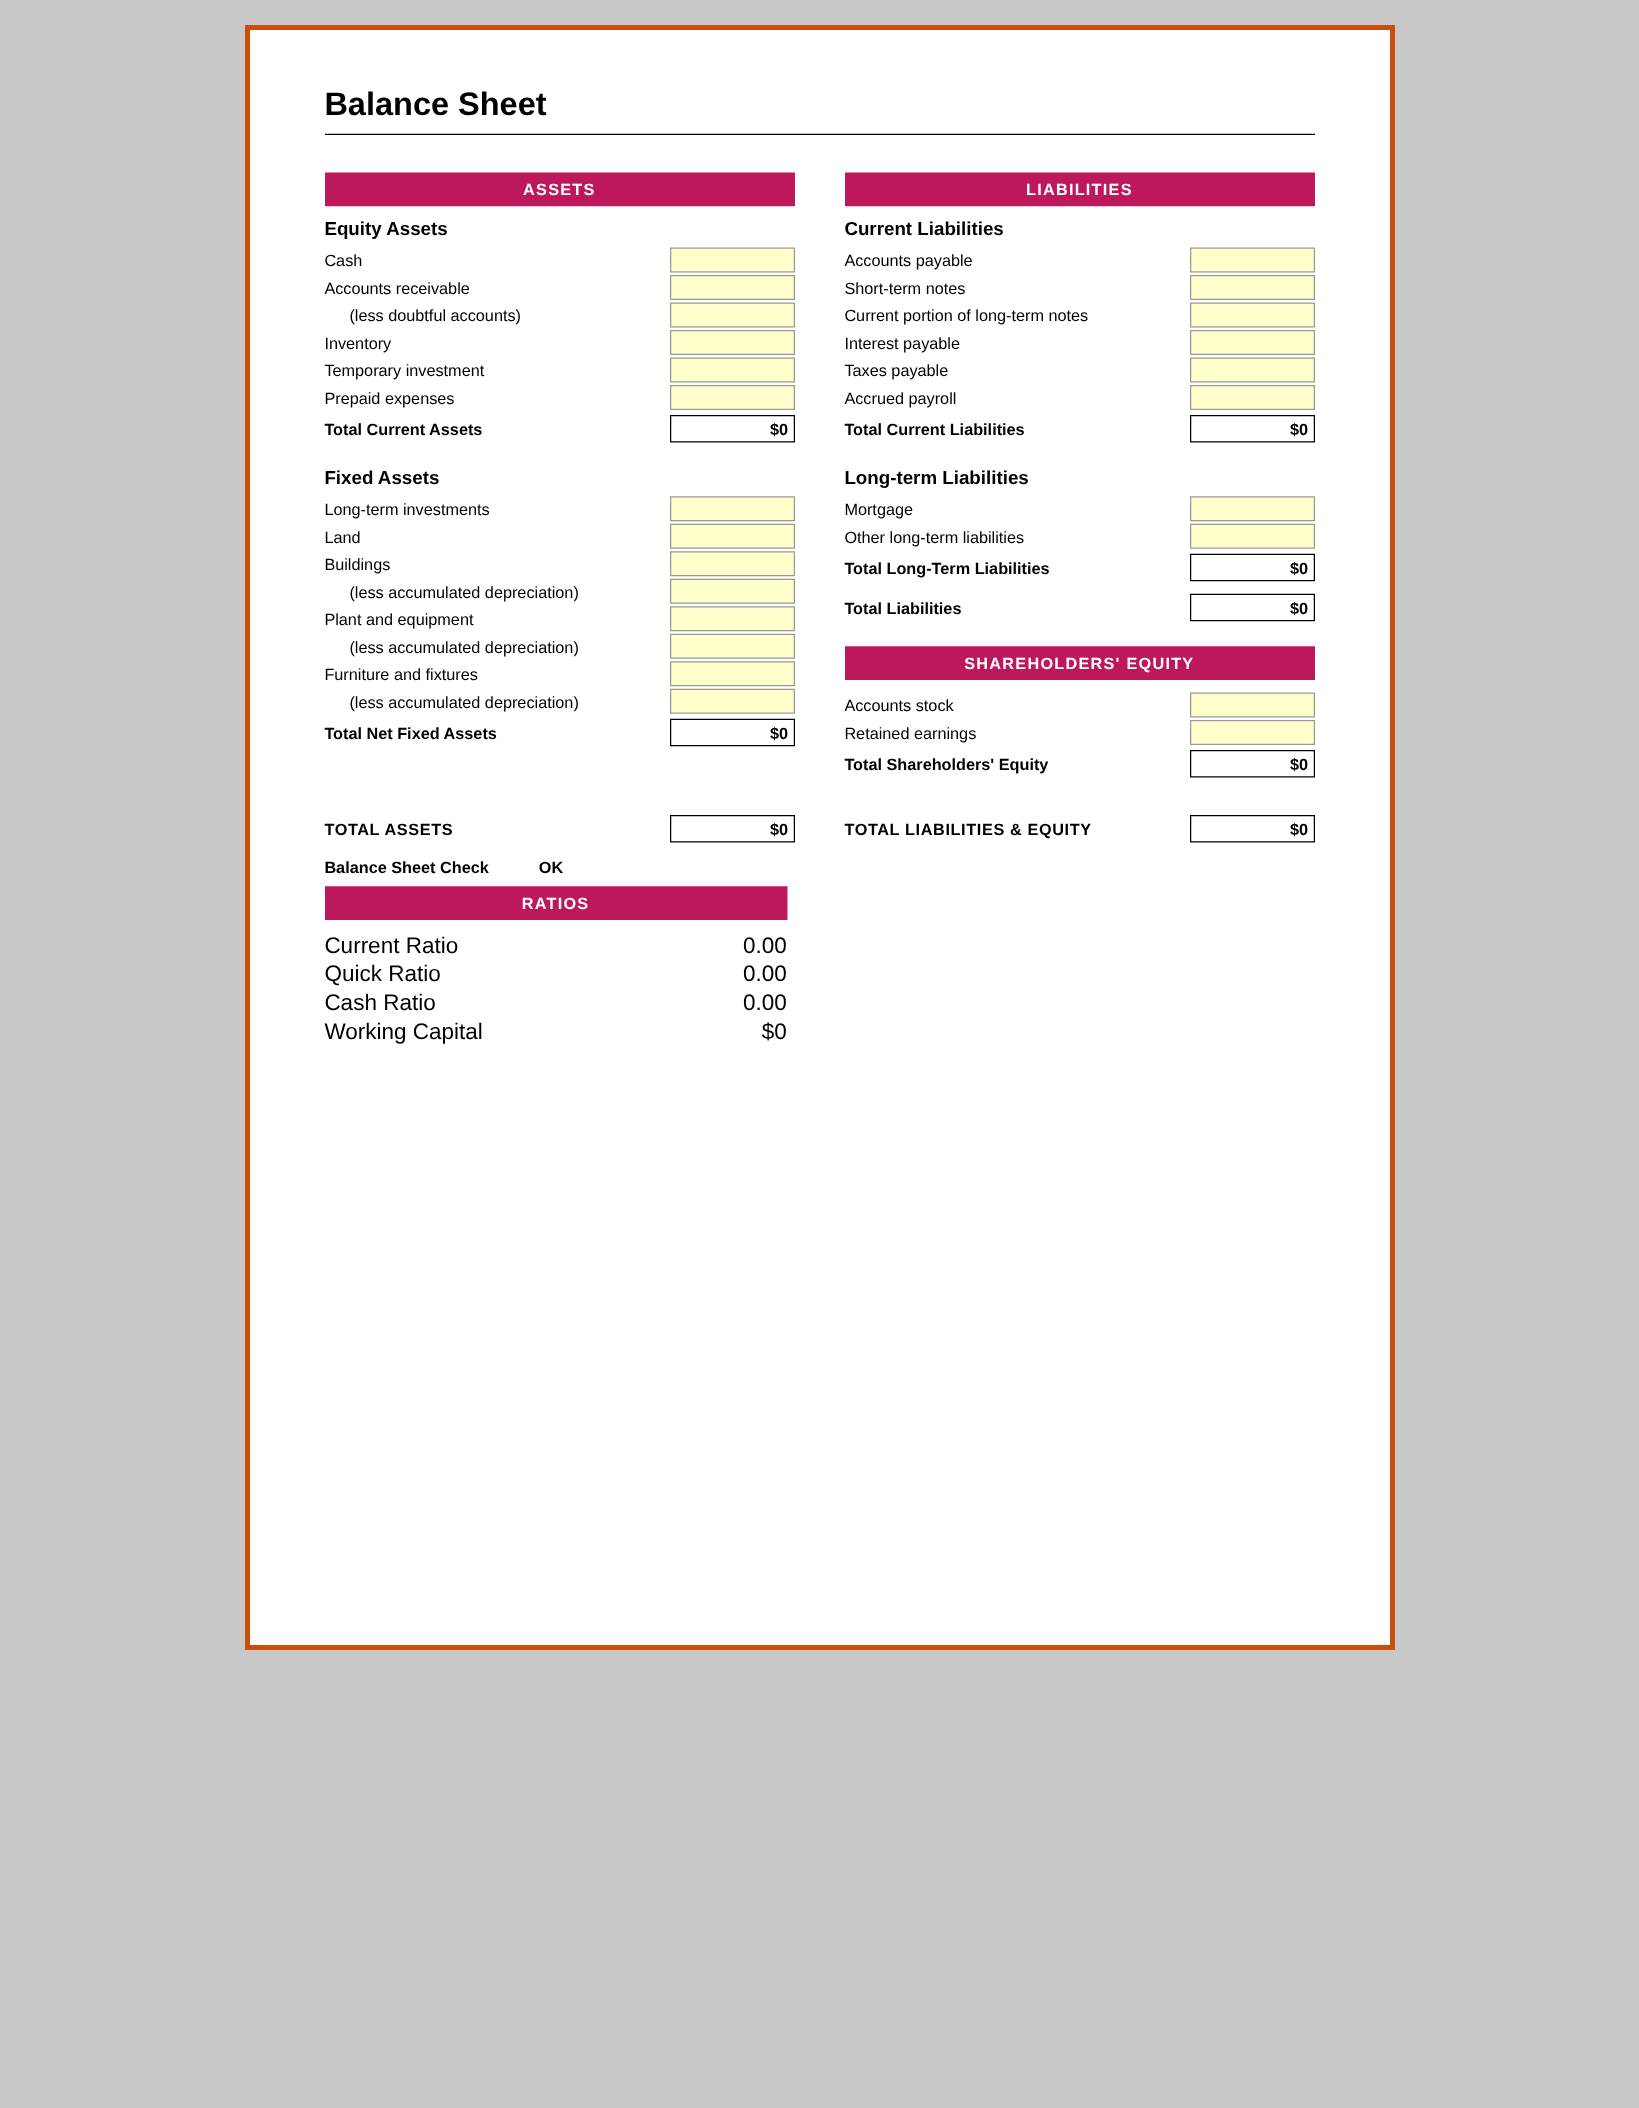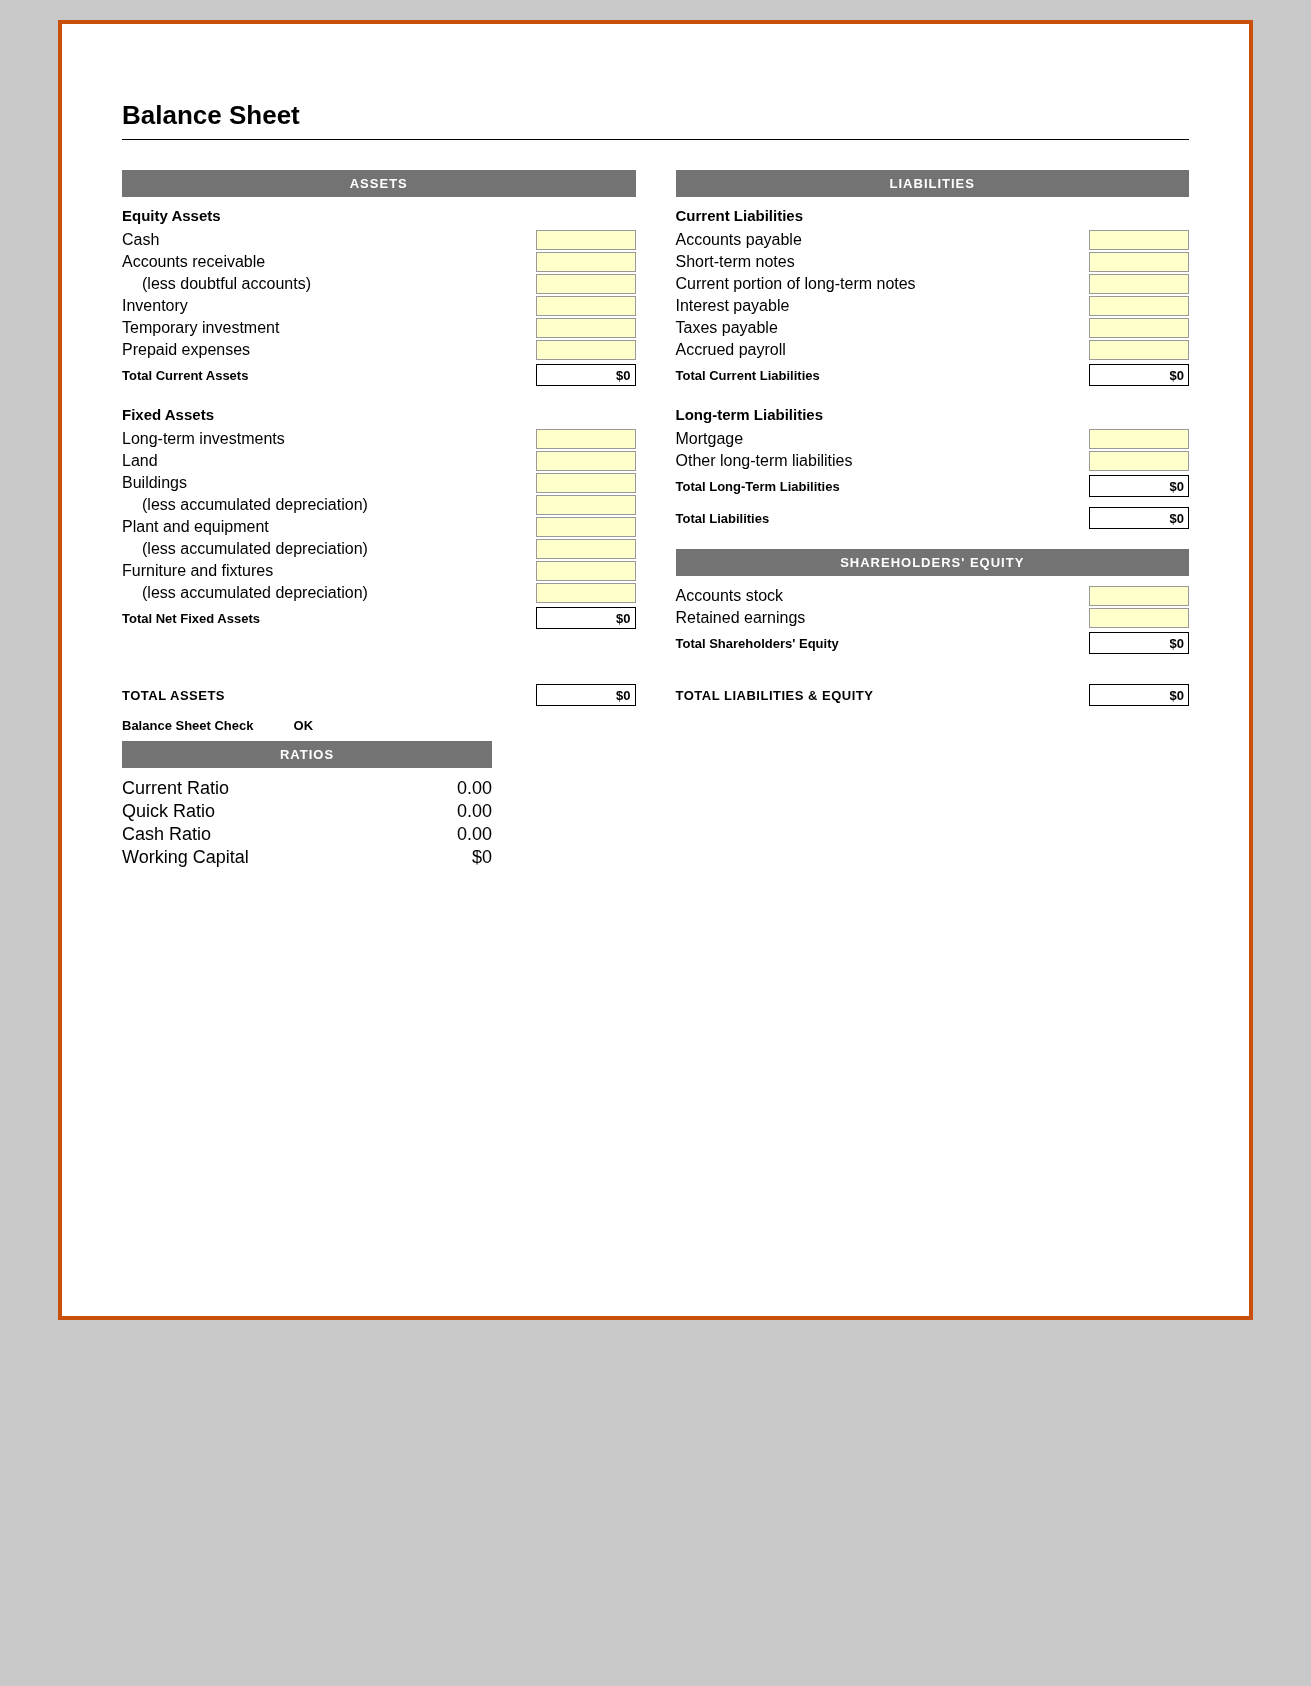--- a/index.html
+++ b/index.html
@@ -12,25 +12,25 @@
       background: #c8c8c8;
       display: flex;
       justify-content: center;
       align-items: flex-start;
       min-height: 100vh;
       padding: 20px;
       font-family: Arial, sans-serif;
     }
 
     .page-container {
-      width: 1195px;
+      width: 920px;
       min-height: 1300px;
       background: #ffffff;
       border: 4px solid #c8500a;
-      padding: 56px 60px;
+      padding: 24px 60px;
       position: relative;
     }
 
     .page-title {
       font-size: 26px;
       font-weight: bold;
       margin-bottom: 8px;
       margin-top: 20px;
     }
 
@@ -40,42 +40,42 @@
       margin-bottom: 30px;
     }
 
     .two-column {
       display: grid;
       grid-template-columns: 1fr 1fr;
       gap: 40px;
     }
 
     .section-header {
-      background: #737373;
+      background: #be185d;
       color: #ffffff;
       text-align: center;
       font-weight: bold;
       font-size: 13px;
       padding: 6px 0;
       letter-spacing: 1px;
       margin-bottom: 10px;
     }
 
     .section-title {
       font-weight: bold;
       font-size: 15px;
       margin-bottom: 6px;
     }
 
     .line-item {
       display: flex;
       justify-content: space-between;
       align-items: center;
       margin-bottom: 2px;
-      font-size: 16px;
+      font-size: 13px;
     }
 
     .line-item .label {
       flex: 1;
     }
 
     .input-box {
       width: 100px;
       height: 20px;
       background: #ffffcc;

